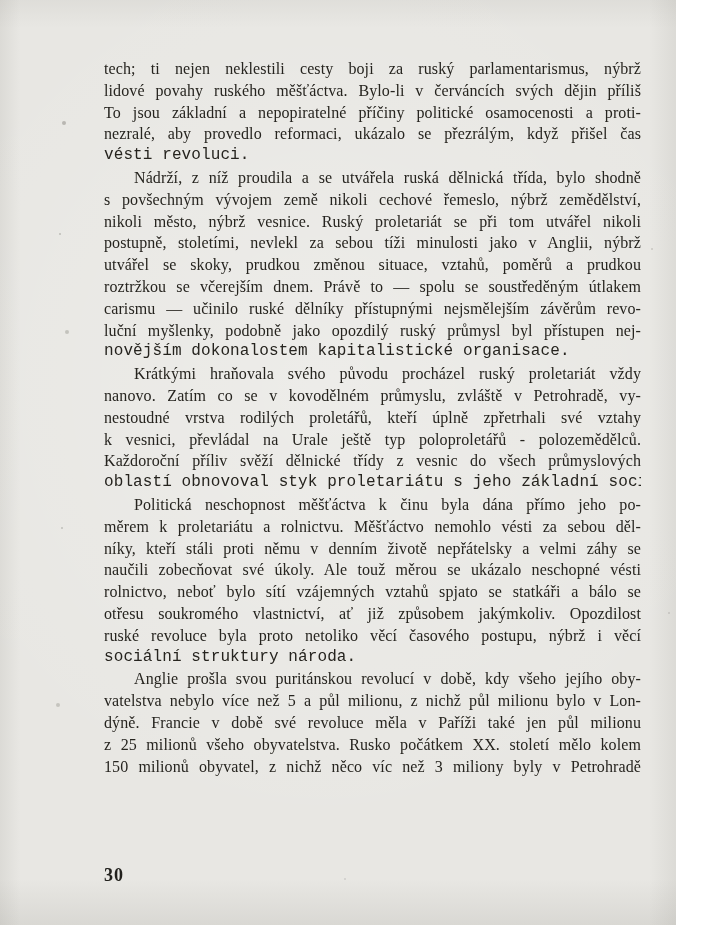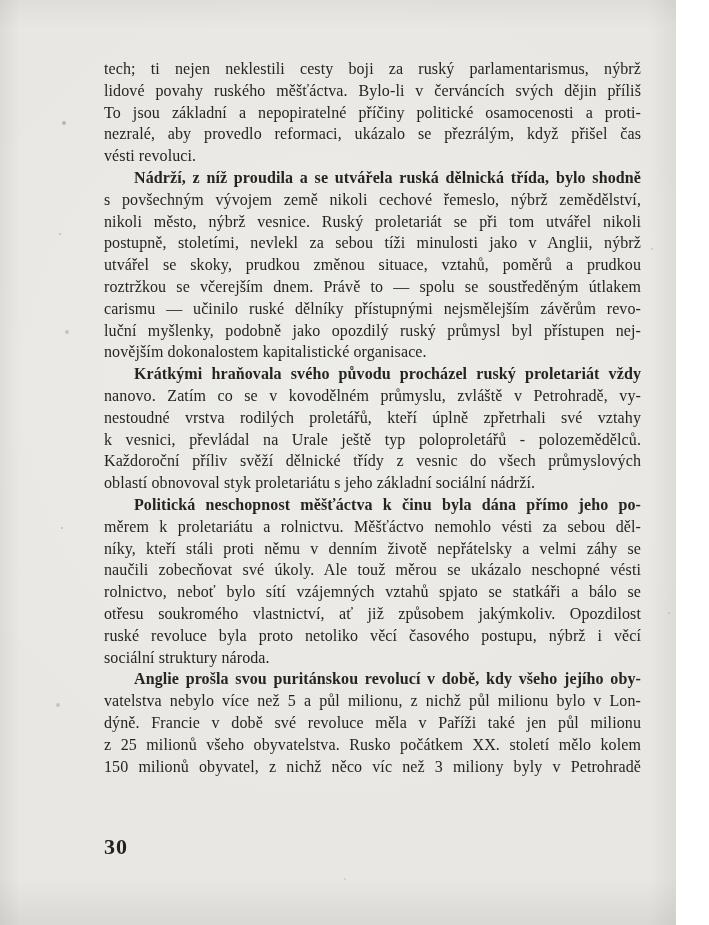--- a/index.html
+++ b/index.html
@@ -54,30 +54,30 @@
   .line {
     height: 21.8px;
     overflow: hidden;
     white-space: nowrap;
     text-align: justify;
     text-align-last: justify;
   }
   .line.last {
     text-align: right;
     text-align-last: left;
+    font-family: Liberation Mono, monospace;
   }
   .line.indent {
     text-indent: 30px;
-    font-weight: bold;
   }
   .page-number {
     position: absolute;
     left: 104px;
-    top: 834px;
-    font-size: 22px;
+    top: 865px;
+    font-size: 18px;
     font-weight: bold;
     color: #22211d;
     letter-spacing: 1px;
   }
 </style>
 </head>
 <body>
 
 <div class="paper">
   <div class="speckles"></div>

